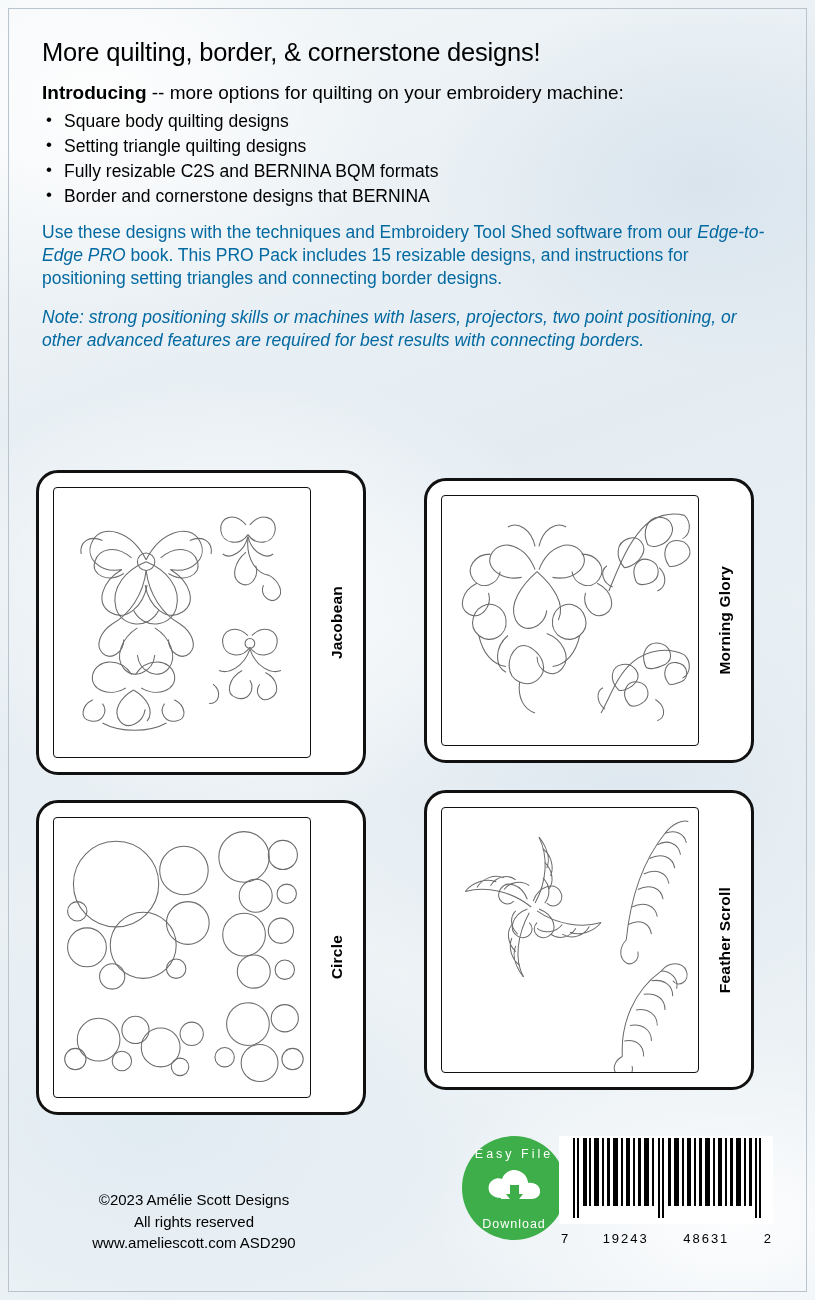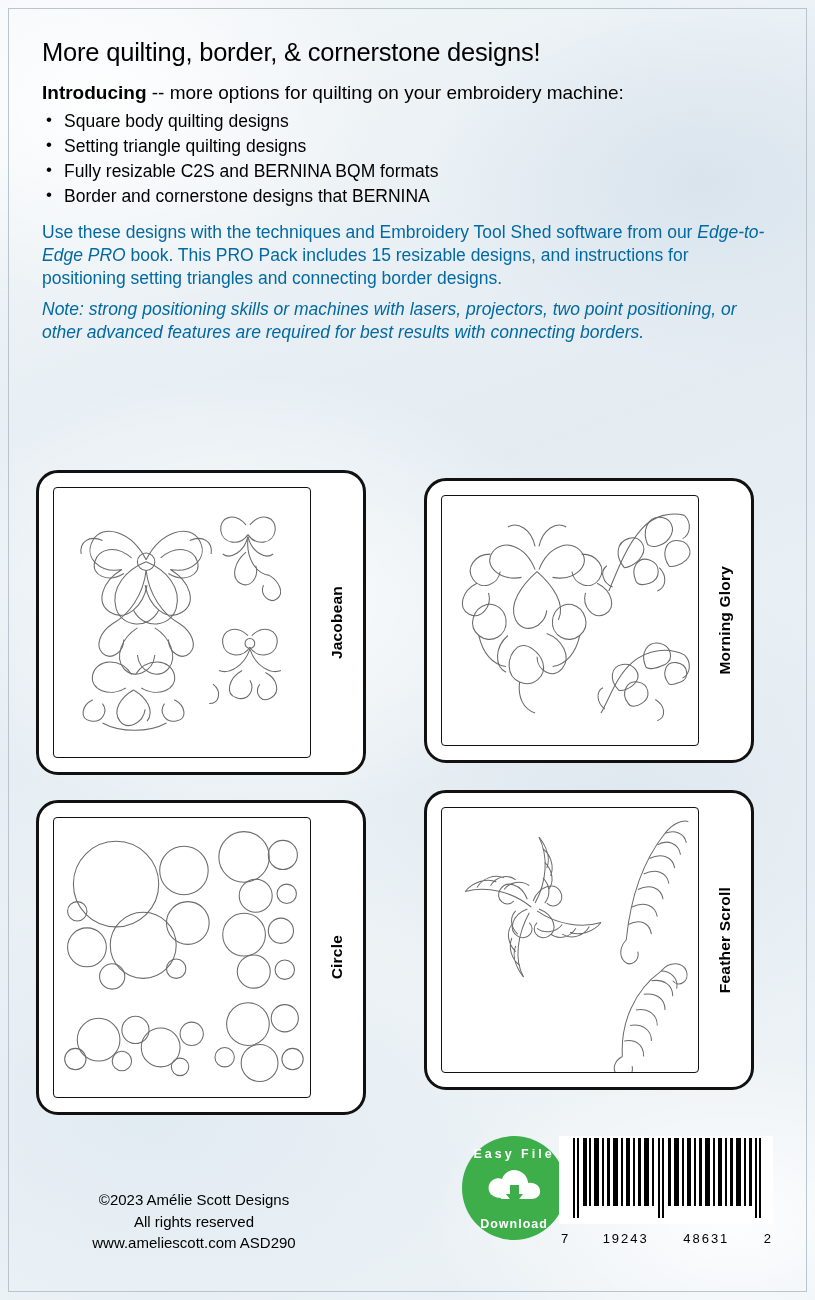--- a/index.html
+++ b/index.html
@@ -87,21 +87,21 @@
 
   p.para {
     font-size: 17.5px;
     line-height: 1.32;
     color: #0369a1;
     margin: 10px 0 0 0;
   }
   p.para em { font-style: italic; }
   p.note {
     font-style: italic;
-    margin-top: 8px;
+    margin-top: 16px;
   }
 
   
   .cards {
     position: absolute;
     left: 36px;
     top: 470px;
     width: 740px;
     height: 650px;
   }
@@ -173,21 +173,21 @@
     height: 104px;
     border-radius: 50%;
     background: #3dae49;
   }
   .badge .badge-top, .badge .badge-bottom {
     position: absolute;
     left: 0; right: 0;
     text-align: center;
     color: #fff;
     font-size: 12.5px;
-    font-weight: bold;
+    font-weight: normal;
   }
   .badge .badge-top { top: 11px; letter-spacing: 3px; }
   .badge .badge-bottom { bottom: 9px; letter-spacing: 1px; }
   .badge .cloud {
     position: absolute;
     left: 50%;
     top: 50%;
     transform: translate(-50%, -50%);
     width: 58px;
     height: 40px;

